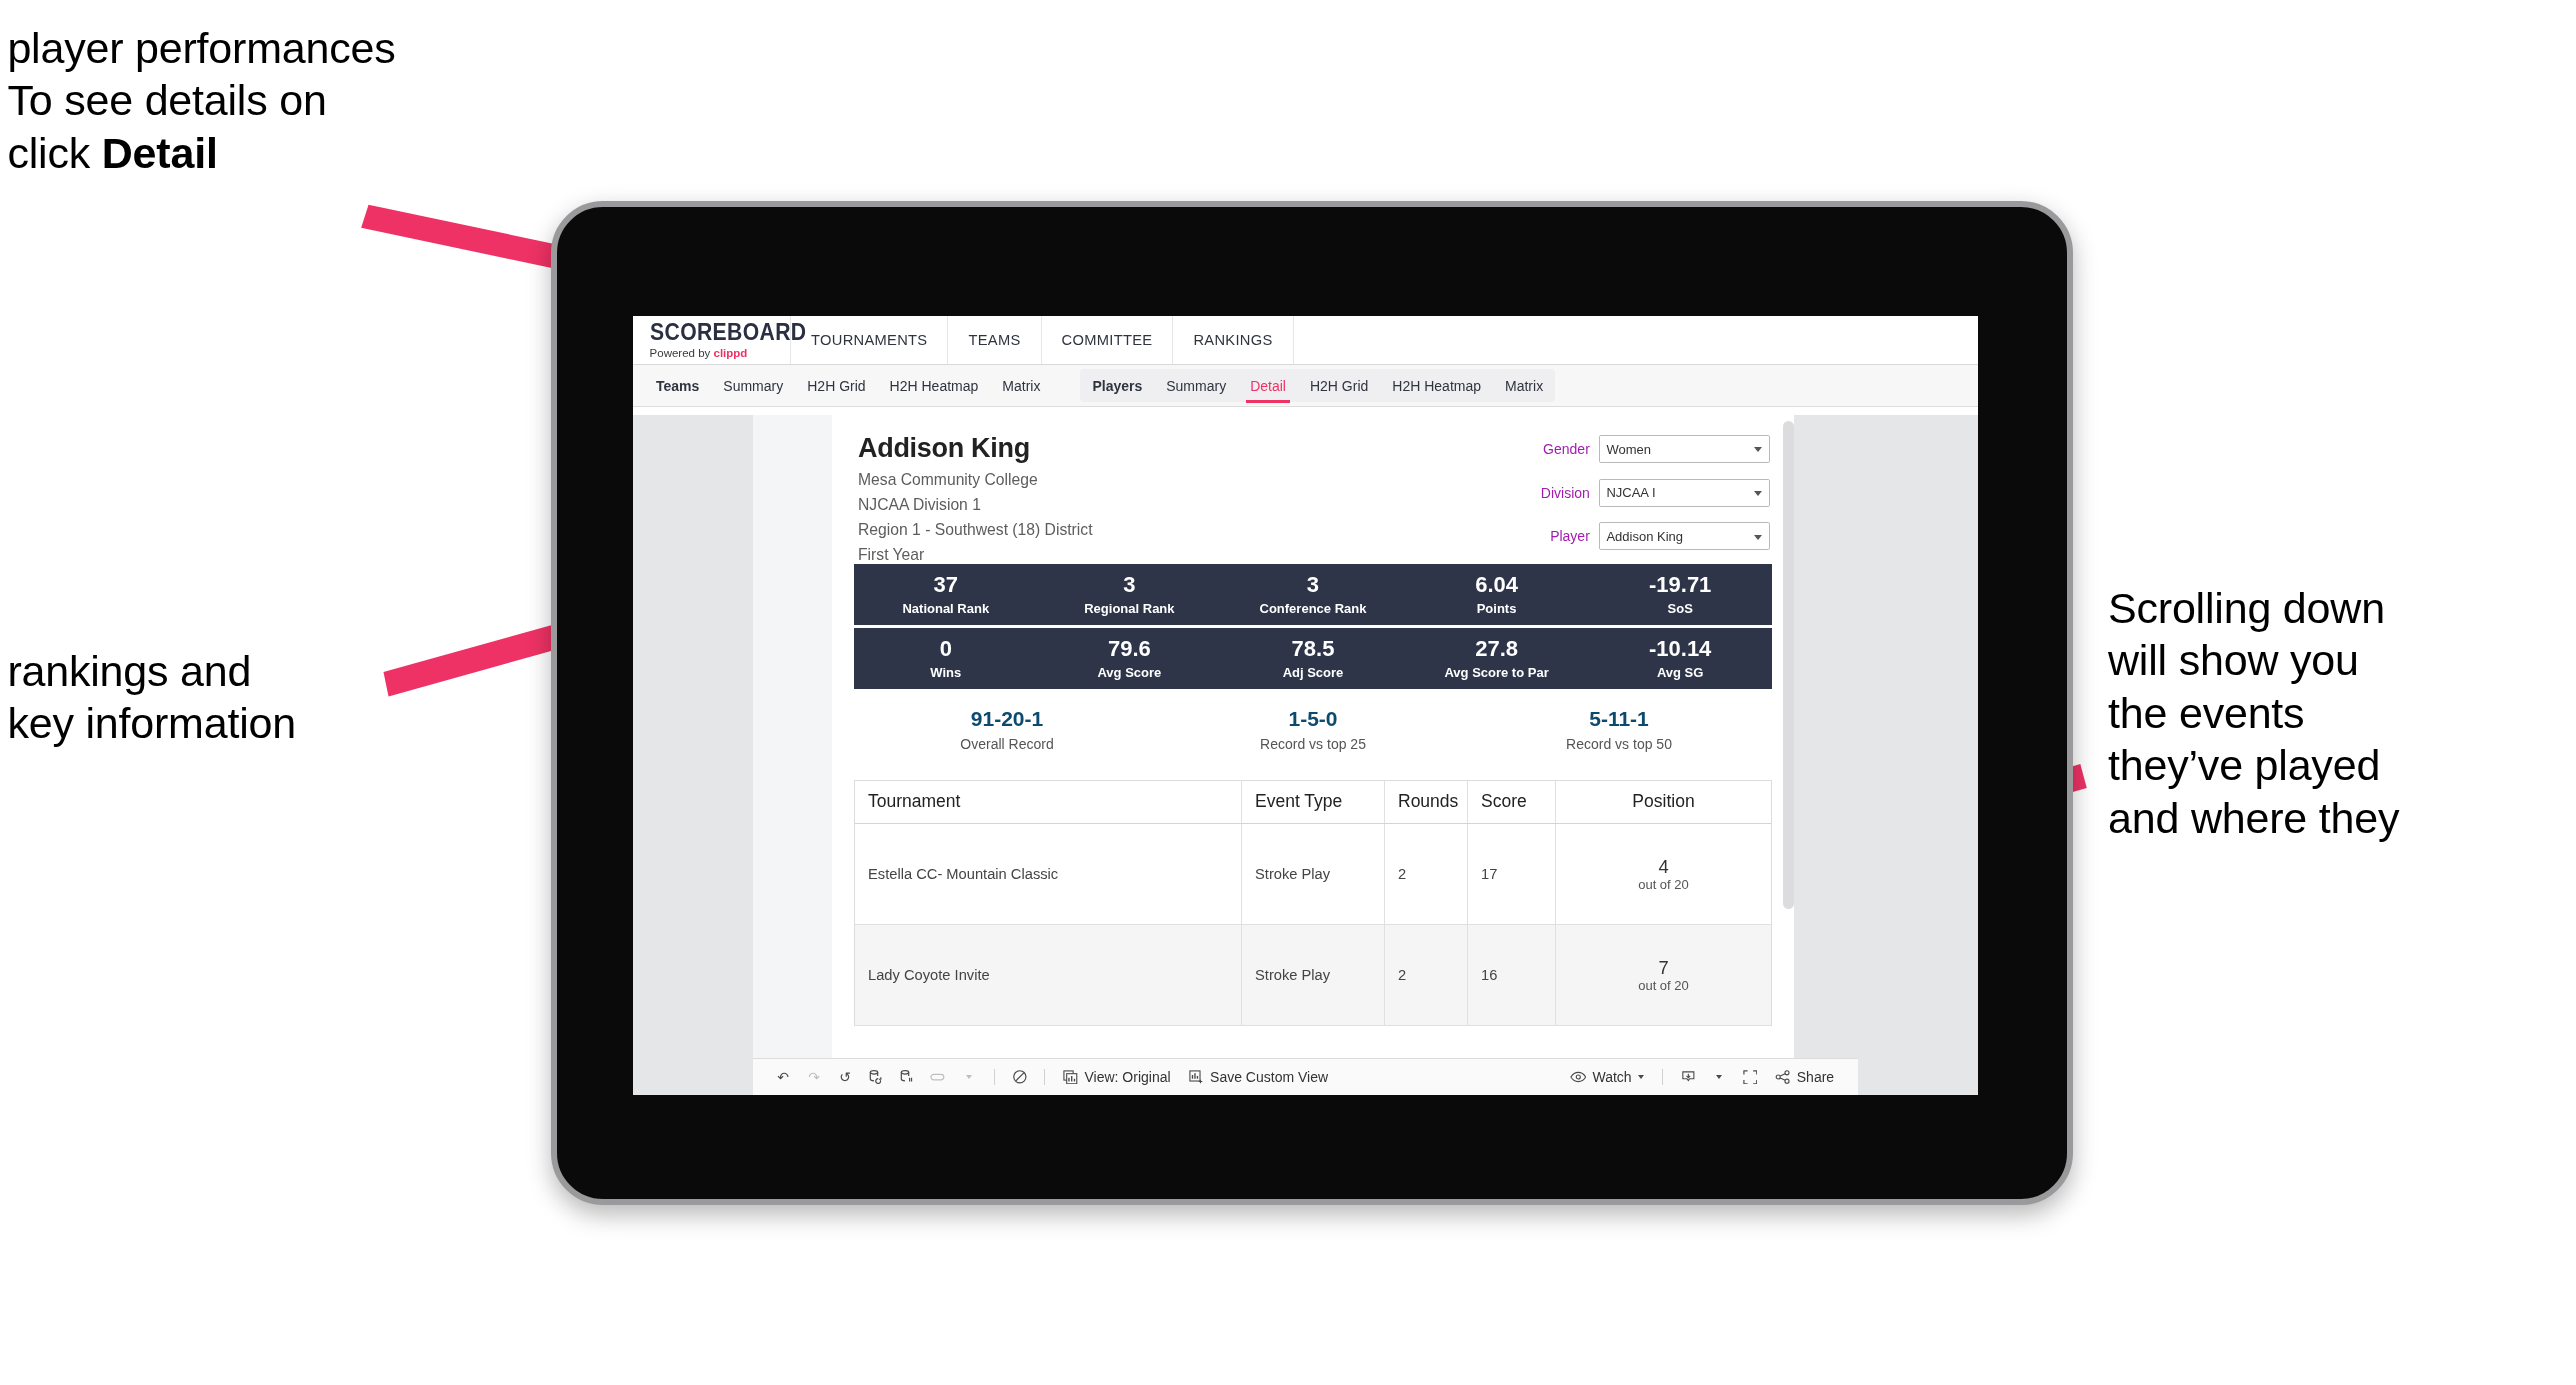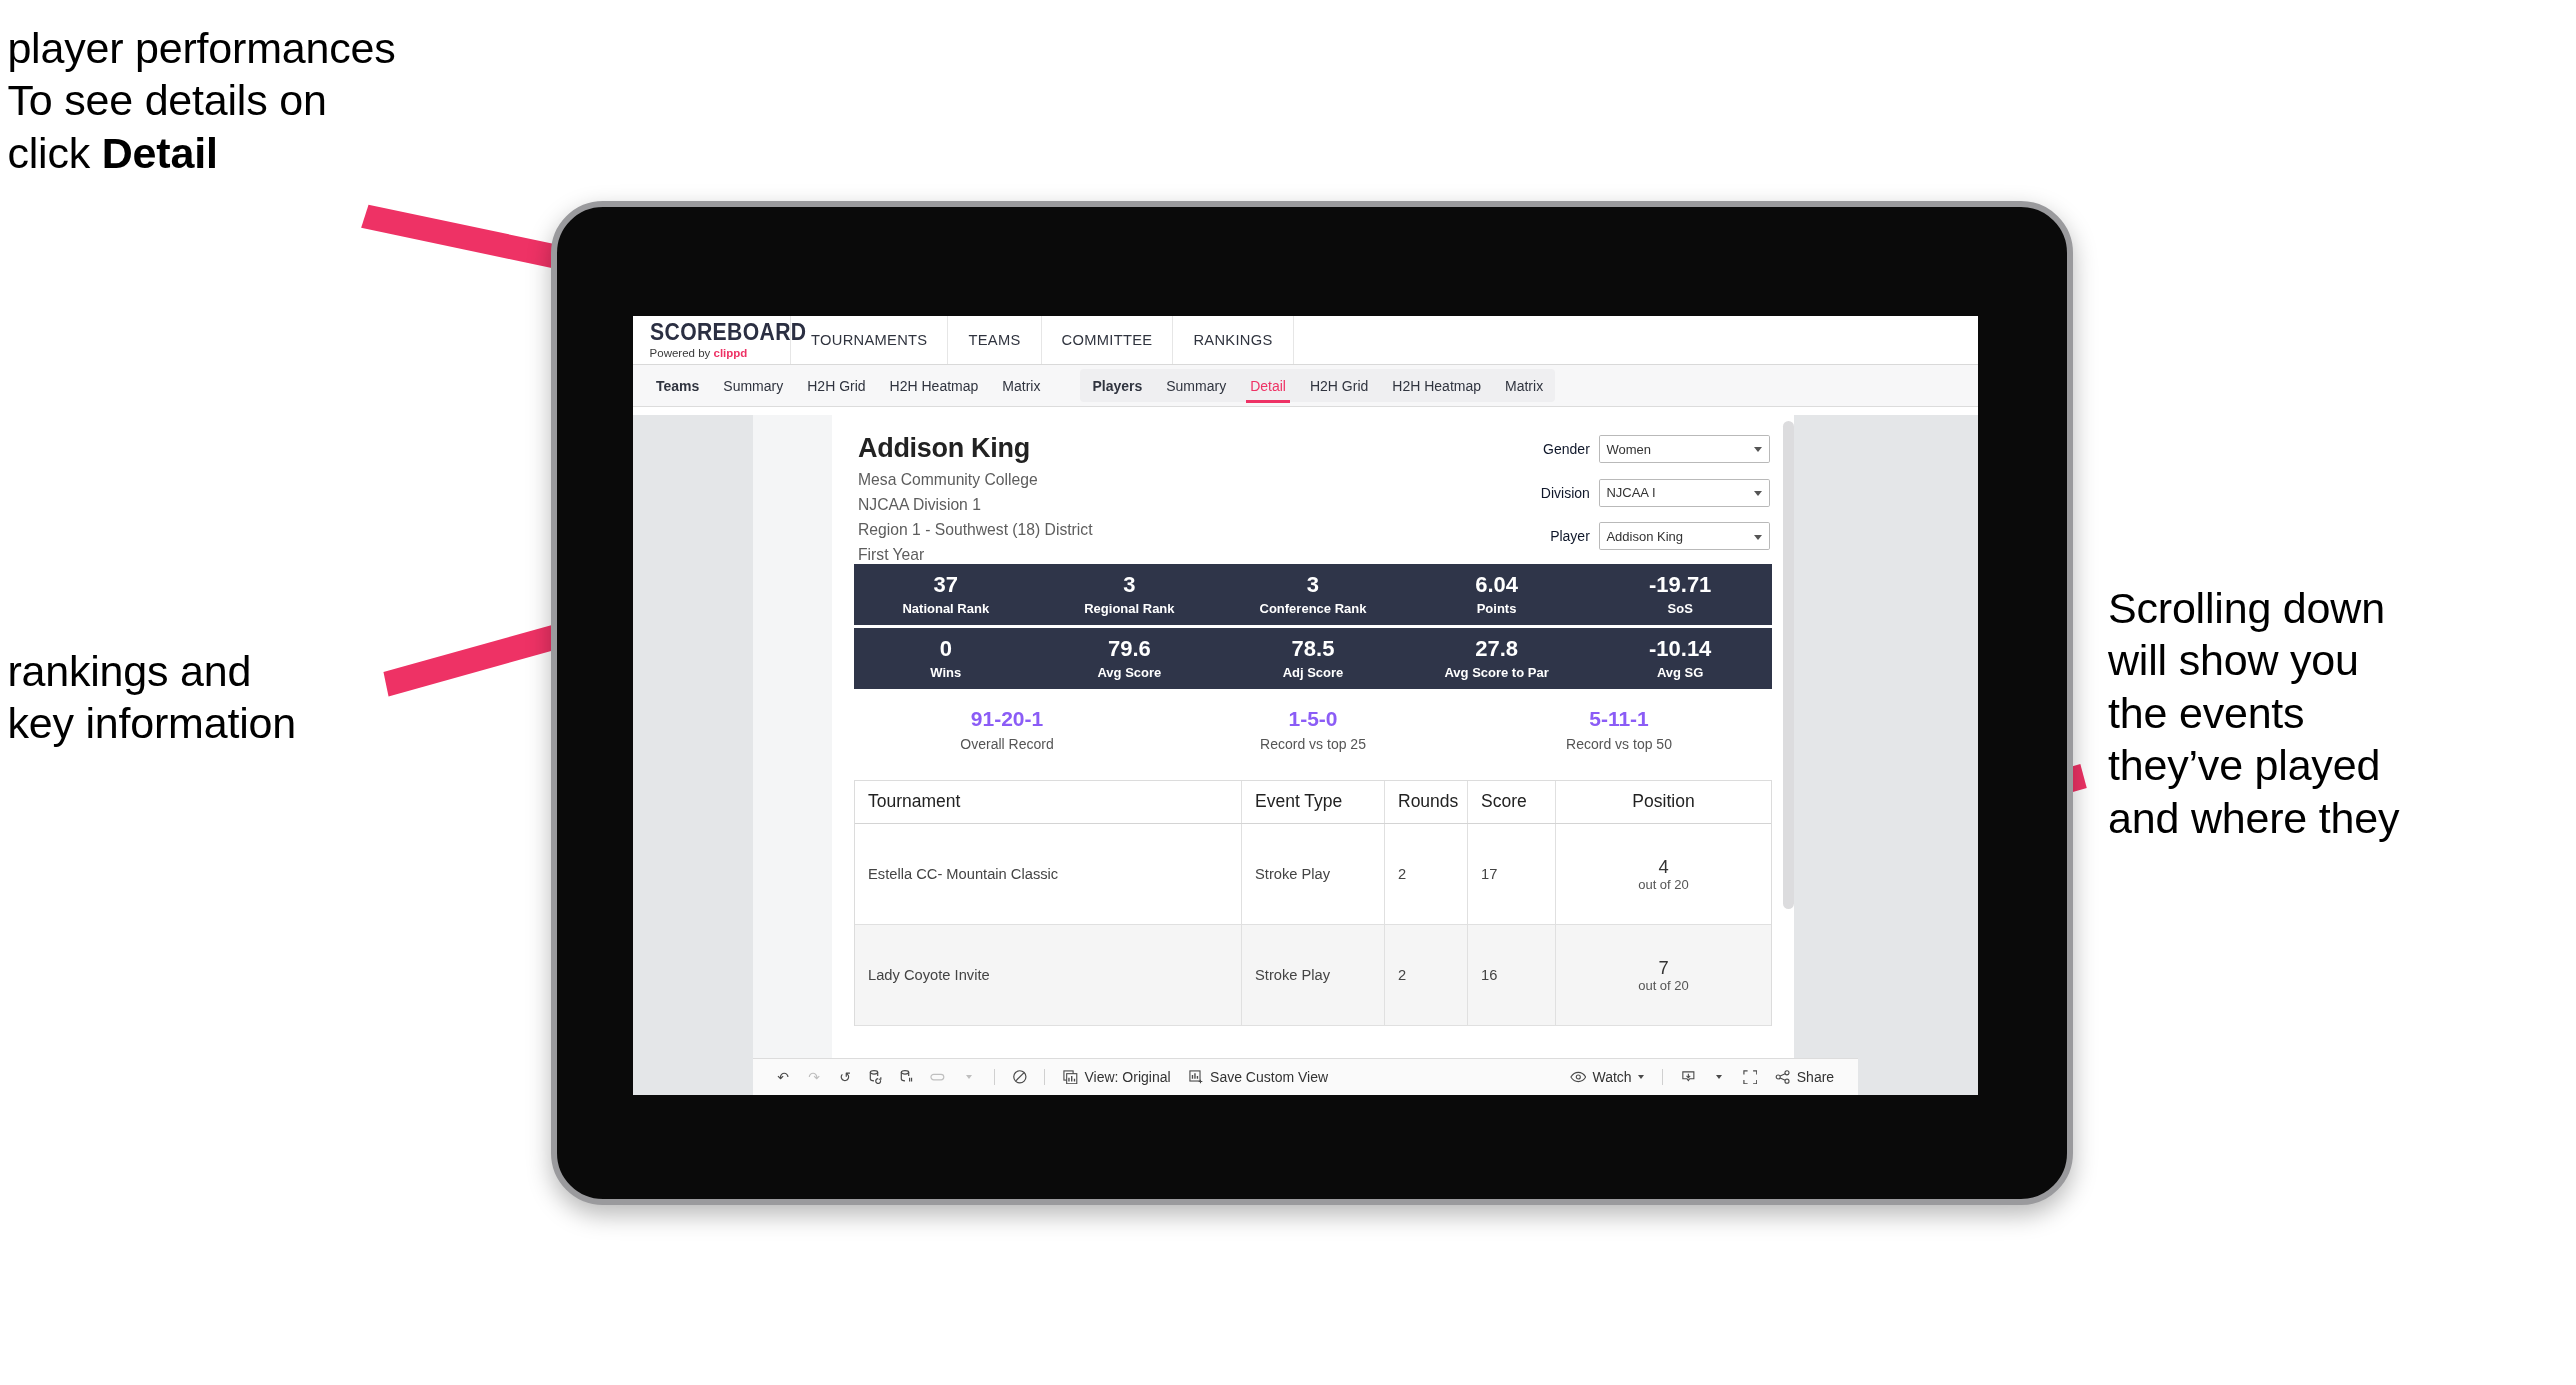--- a/index.html
+++ b/index.html
@@ -115,21 +115,21 @@
     background:#dcdcde; border-radius:5.5px;
   }
 
   
   #playerhead { padding: 18.4px 26px 0 26px; position:relative; }
   #player-name { font-size:27px; font-weight:700; color:#222; letter-spacing:-0.3px; }
   .player-meta { font-size:15.7px; color:#5d5d5d; margin-top:6.4px; line-height:1.18; }
 
   #filters { position:absolute; right:24px; top:20px; width:281px; }
   .filter-row { display:flex; align-items:center; justify-content:flex-end; margin-bottom:15.7px; }
-  .filter-label { font-size:14px; color:#0f172a; margin-right:9.2px; white-space:nowrap; }
+  .filter-label { font-size:14px; color:#a21caf; margin-right:9.2px; white-space:nowrap; }
   .filter-select {
     width:171px; height:28px; background:#fff;
     border:0.9px solid #b9b9b9; border-radius:1.8px;
     display:flex; align-items:center; padding:0 6.4px;
     font-size:13px; color:#333; position:relative;
   }
   .caret {
     position:absolute; right:7.4px; top:50%; margin-top:-1.8px;
     width:0;height:0;border-left:4.6px solid transparent;border-right:4.6px solid transparent;
     border-top:5.5px solid #555;
@@ -141,21 +141,21 @@
     display:flex; height:61px;
   }
   #band2 { margin-top:2.8px; }
   .band .cell { flex:1; display:flex; flex-direction:column; align-items:center; justify-content:center; }
   .band .val { font-size:22px; font-weight:700; line-height:1; }
   .band .lbl { font-size:13px; font-weight:700; margin-top:6.4px; line-height:1; }
 
   
   #records { display:flex; margin:18.4px 22px 0 22px; }
   #records .rcell { flex:1; text-align:center; }
-  #records .rval { font-size:21px; font-weight:700; color:#8b5cf6; }
+  #records .rval { font-size:21px; font-weight:700; color:#0c4a6e; }
   #records .rlbl { font-size:14px; color:#555; margin-top:4.6px; }
 
   
   #evtable { margin: 28px 22px 0 22px; border:0.9px solid #dcdcdc; border-bottom:none; }
   #evtable .row { display:flex; }
   #evtable .row.head { border-bottom:1.8px solid #d4d4d4; }
   #evtable .row.alt { background:#f5f5f5; }
   #evtable .cell {
     border-right:0.9px solid #e0e0e0; display:flex; align-items:center;
     padding: 0 13px; font-size:14.7px; color:#444;

